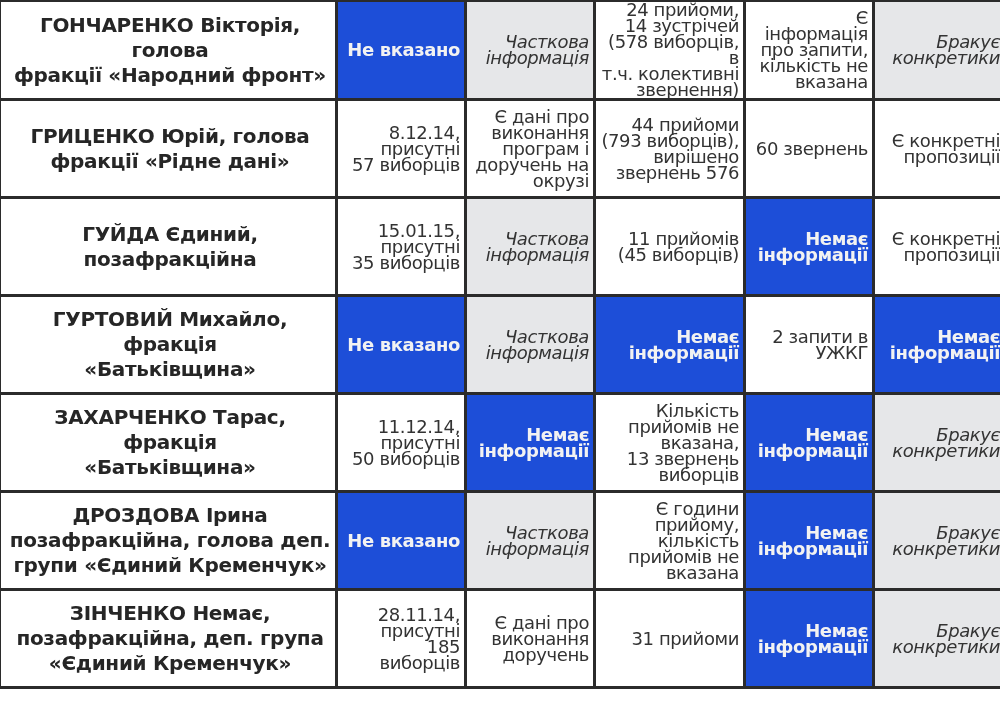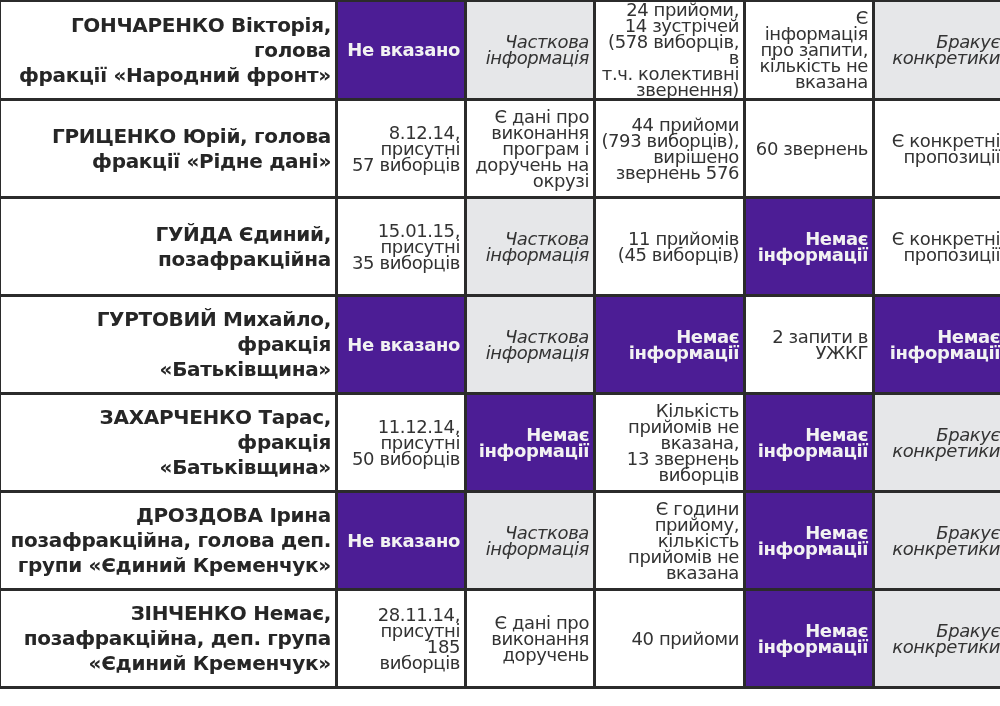--- a/index.html
+++ b/index.html
@@ -18,31 +18,31 @@
     vertical-align: middle;
     font-family: "DejaVu Sans", sans-serif;
     font-size: 18px;
     line-height: 16px;
     color: #333333;
     letter-spacing: -0.4px;
     white-space: pre-line;
     overflow: hidden;
   }
   table.grid td.name {
-    text-align: right;
+    text-align: center;
     padding-left: 8px;
     font-weight: bold;
     font-size: 20px;
     line-height: 25px;
     color: #262626;
     letter-spacing: -0.3px;
   }
   td.white { background: #ffffff; }
   td.light { background: #e6e7e9; }
-  td.dark  { background: #4c1d95; color: #f2f2f2 !important; font-weight: bold; font-size: 15px; }
+  td.dark  { background: #1d4ed8; color: #f2f2f2 !important; font-weight: bold; font-size: 15px; }
   td.italic { font-style: italic; }
   col.c-name { width: 337px; }
   col.c-meet { width: 129px; }
   col.c-prog { width: 129px; }
   col.c-recv { width: 150px; }
   col.c-req  { width: 129px; }
   col.c-prop { width: 132px; }
 </style>
 </head>
 <body>
@@ -153,19 +153,19 @@
       <tr>
         <td class="name white">ЗІНЧЕНКО Немає,
 позафракційна, деп. група
 «Єдиний Кременчук»</td>
         <td class="white">28.11.14,
 присутні
 185 виборців</td>
         <td class="white">Є дані про
 виконання
 доручень</td>
-        <td class="white">40 прийоми</td>
+        <td class="white">31 прийоми</td>
         <td class="dark">Немає
 інформації</td>
         <td class="light italic">Бракує конкретики</td>
       </tr>
     </tbody>
 </table>
 
 </body></html>

